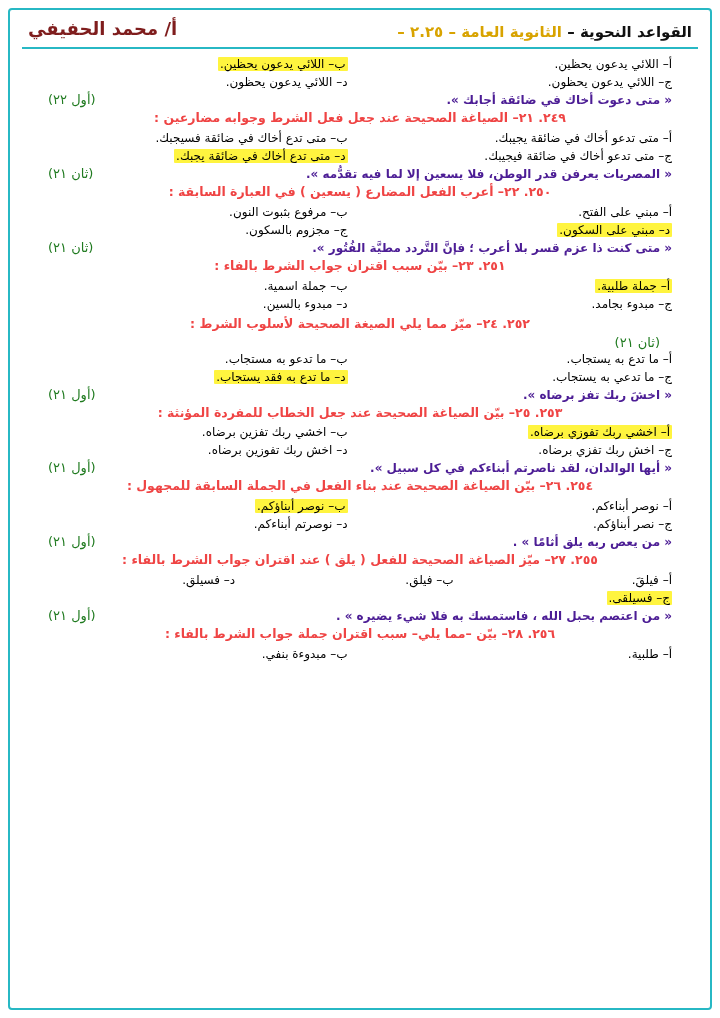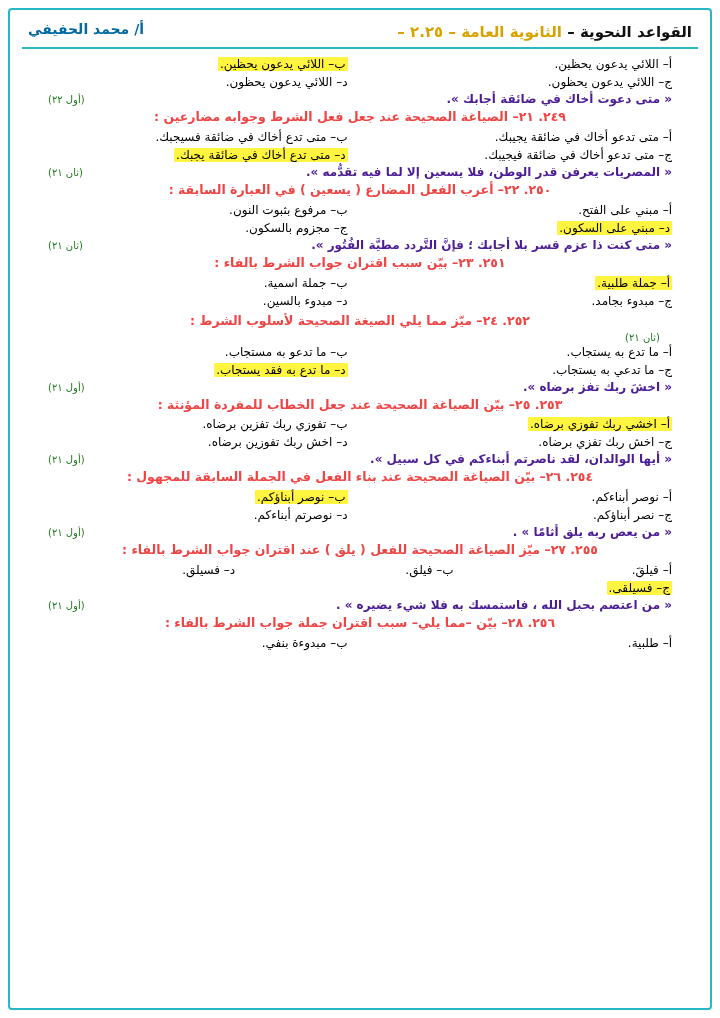--- a/index.html
+++ b/index.html
@@ -52,23 +52,23 @@
     font-weight: bold;
     color: #111;
     white-space: nowrap;
     letter-spacing: 0px;
     margin-top: 7px;
   }
   .header-title .accent {
     color: #d8a300;
   }
   .header-author {
-    font-size: 14px;
-    font-weight: bold;
-    color: #0369a1;
+    font-size: 18px;
+    font-weight: bold;
+    color: #7f1d1d;
     white-space: nowrap;
   }
   
   .q-block {
     margin-bottom: 2px;
   }
   .q-head {
     font-size: 12.5px;
     font-weight: bold;
     color: #ef4444;
@@ -106,21 +106,21 @@
     margin-top: 1px;
   }
   .quote {
     font-size: 12px;
     font-weight: bold;
     color: #4c1d95;
     text-align: right;
     flex: 1 1 auto;
   }
   .tag {
-    font-size: 10px;
+    font-size: 13px;
     color: #1f7a1f;
     white-space: nowrap;
     margin-right: 12px;
     direction: rtl;
   }
   .tag.green { color: #1f7a1f; }
   .opts-3 {
     display: flex;
     flex-direction: row;
     justify-content: space-between;
@@ -185,21 +185,21 @@
       <div class="q-head">٢٥٠. ٢٢– أعرب الفعل المضارع ( يسعين ) في العبارة السابقة :</div>
       <div class="opts">
         <div class="opt right">أ– مبني على الفتح.</div>
         <div class="opt left">ب– مرفوع بثبوت النون.</div>
       </div>
       <div class="opts">
         <div class="opt left"><span class="hl">د– مبني على السكون.</span></div>
         <div class="opt right">ج– مجزوم بالسكون.</div>
       </div>
       <div class="quote-row">
-        <div class="quote">« متى كنت ذا عزم قسر بلا أجابك ؛ فإنَّ التَّردد مطيَّة الفُتُور ».</div>
+        <div class="quote">« متى كنت ذا عزم قسر بلا أعرب ؛ فإنَّ التَّردد مطيَّة الفُتُور ».</div>
         <div class="tag green">(ثان ٢١)</div>
       </div>
     </div>
 
     <div class="q-block">
       <div class="q-head">٢٥١. ٢٣– بيّن سبب اقتران جواب الشرط بالفاء :</div>
       <div class="opts">
         <div class="opt right"><span class="hl">أ– جملة طلبية.</span></div>
         <div class="opt left">ب– جملة اسمية.</div>
       </div>
@@ -225,21 +225,21 @@
       <div class="quote-row">
         <div class="quote">« اخشَ ربك تفز برضاه ».</div>
         <div class="tag green">(أول ٢١)</div>
       </div>
     </div>
 
     <div class="q-block">
       <div class="q-head">٢٥٣. ٢٥– بيّن الصياغة الصحيحة عند جعل الخطاب للمفردة المؤنثة :</div>
       <div class="opts">
         <div class="opt right"><span class="hl">أ– اخشي ربك تفوزي برضاه.</span></div>
-        <div class="opt left">ب– تفوزي ربك تفزين برضاه.</div>
+        <div class="opt left">ب– اخشي ربك تفزين برضاه.</div>
       </div>
       <div class="opts">
         <div class="opt right">ج– اخش ربك تفزي برضاه.</div>
         <div class="opt left">د– اخش ربك تفوزين برضاه.</div>
       </div>
       <div class="quote-row">
         <div class="quote">« أيها الوالدان، لقد ناصرتم أبناءكم في كل سبيل ».</div>
         <div class="tag green">(أول ٢١)</div>
       </div>
     </div>

